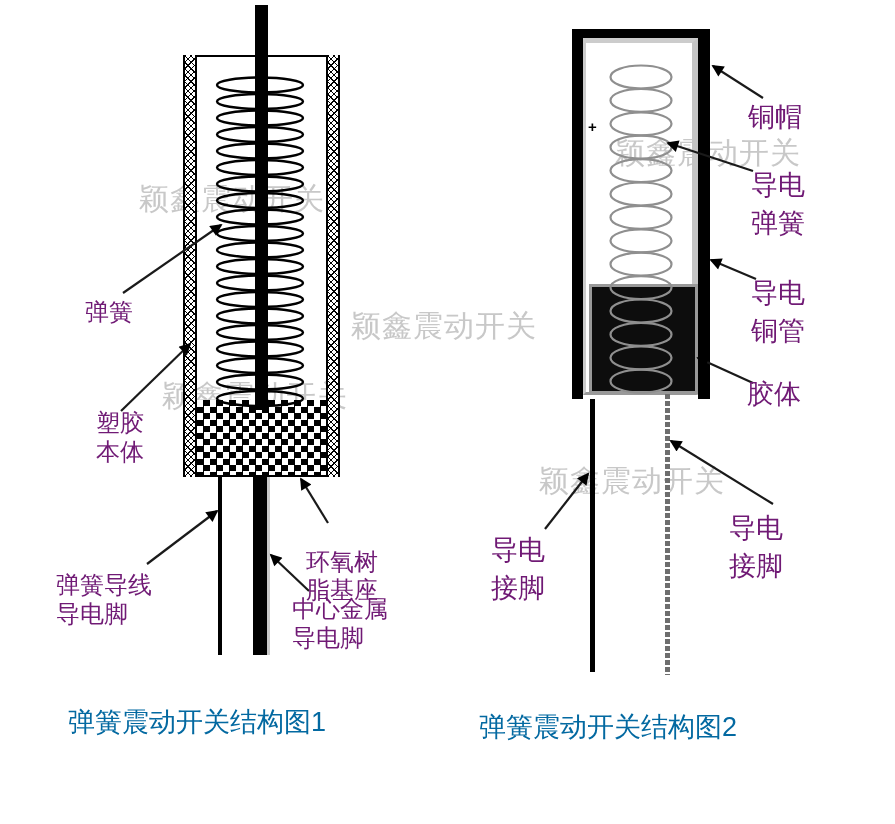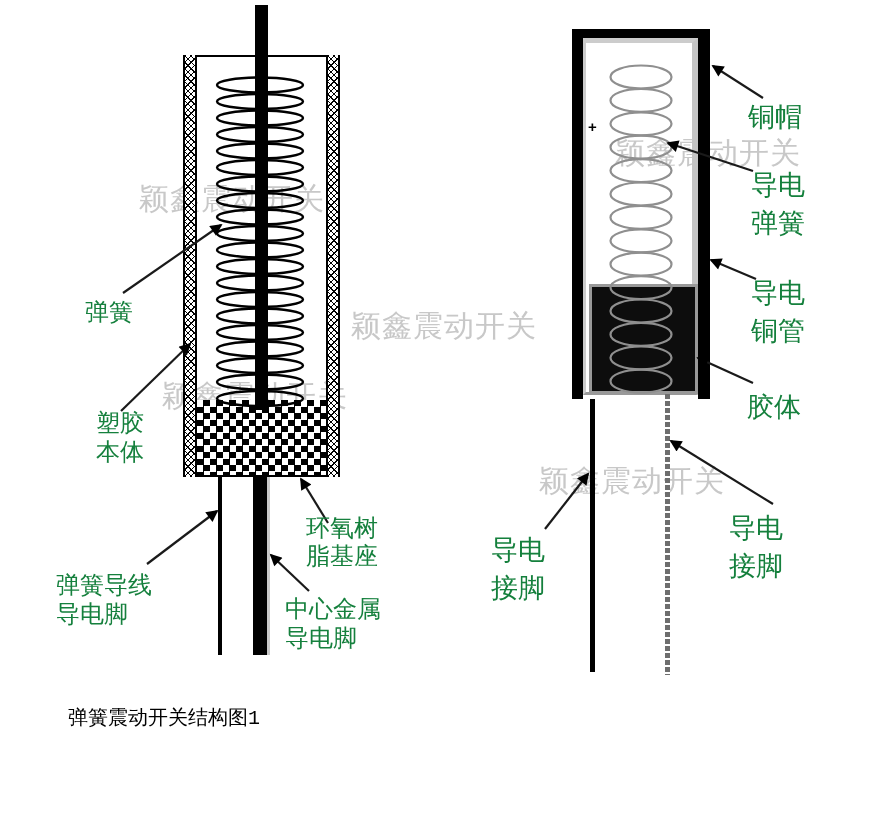--- a/index.html
+++ b/index.html
@@ -34,25 +34,25 @@
     border-left:3px solid #ccc;border-right:6px solid #c4c4c4;border-bottom:3px solid #999;}
   .d2-block{left:589px;top:284px;width:109px;height:110px;background:#0d0d0d;border:3px solid #999;}
   .d2-spring{left:600px;top:60px;z-index:4;}
   .d2-plus{left:588px;top:118px;z-index:4;font-size:15px;font-weight:bold;color:#000;position:absolute;}
   .d2-leg-left{left:590px;top:399px;width:5px;height:273px;background:#000;}
   .d2-leg-right{left:665px;top:394px;width:5px;height:281px;
     background:repeating-linear-gradient(#6e6e6e 0 5px,#fff 5px 7px);}
   
   .overlay{position:absolute;left:0;top:0;z-index:6;pointer-events:none;}
   
-  .lb{position:absolute;z-index:7;color:#15803d;white-space:pre-line;}
+  .lb{position:absolute;z-index:7;color:#701a75;white-space:pre-line;}
   .lb1{font-size:24px;line-height:29px;}
   .lb2{font-size:27px;line-height:38px;}
-  .lb-epoxy{line-height:28px;}
-  .cap{position:absolute;z-index:7;color:#000000;font-size:20px;white-space:nowrap;font-family:Liberation Mono, monospace;}
+  .lb-epoxy{line-height:28px;margin-top:34px;}
+  .cap{position:absolute;z-index:7;color:#0369a1;font-size:27px;white-space:nowrap;}
 </style>
 </head>
 <body>
 
 <div class="canvas">
 
   <div class="wm wm1">颖鑫震动开关</div>
   <div class="wm wm2">颖鑫震动开关</div>
   <div class="wm wm3">颖鑫震动开关</div>
   <div class="wm wm4">颖鑫震动开关</div>
@@ -134,28 +134,29 @@
     </g>
   </svg>
 
   <div class="lb lb1" style="left:85px;top:297px">弹簧</div>
   <div class="lb lb1" style="left:96px;top:408px">塑胶
 本体</div>
   <div class="lb lb1" style="left:56px;top:570px">弹簧导线
 导电脚</div>
   <div class="lb lb1 lb-epoxy" style="left:306px;top:514px">环氧树
 脂基座</div>
-  <div class="lb lb1" style="left:285px;top:594px">中心金属
+  <div class="lb lb1" style="left:292px;top:594px">中心金属
 导电脚</div>
   <div class="cap" style="left:68px;top:704px">弹簧震动开关结构图1</div>
 
   <div class="lb lb2" style="left:748px;top:98px">铜帽</div>
   <div class="lb lb2" style="left:751px;top:166px">导电
 弹簧</div>
   <div class="lb lb2" style="left:751px;top:274px">导电
 铜管</div>
-  <div class="lb lb2" style="left:747px;top:388px">胶体</div>
+  <div class="lb lb2" style="left:747px;top:375px">胶体</div>
   <div class="lb lb2" style="left:729px;top:509px">导电
 接脚</div>
   <div class="lb lb2" style="left:491px;top:531px">导电
 接脚</div>
+  <div class="cap" style="left:479px;top:709px">弹簧震动开关结构图2</div>
 
 </div>
 
 </body></html>

